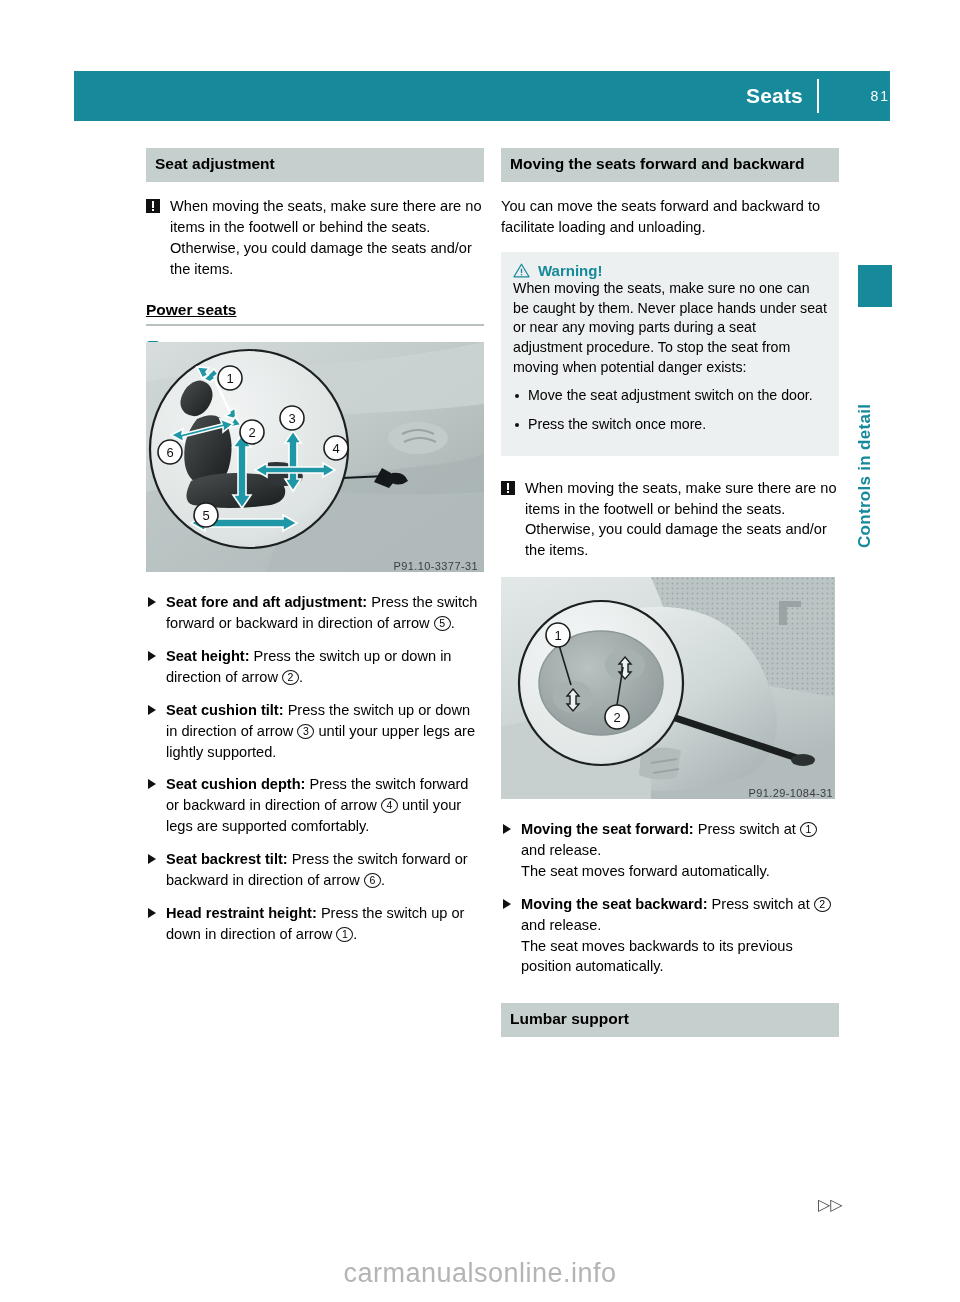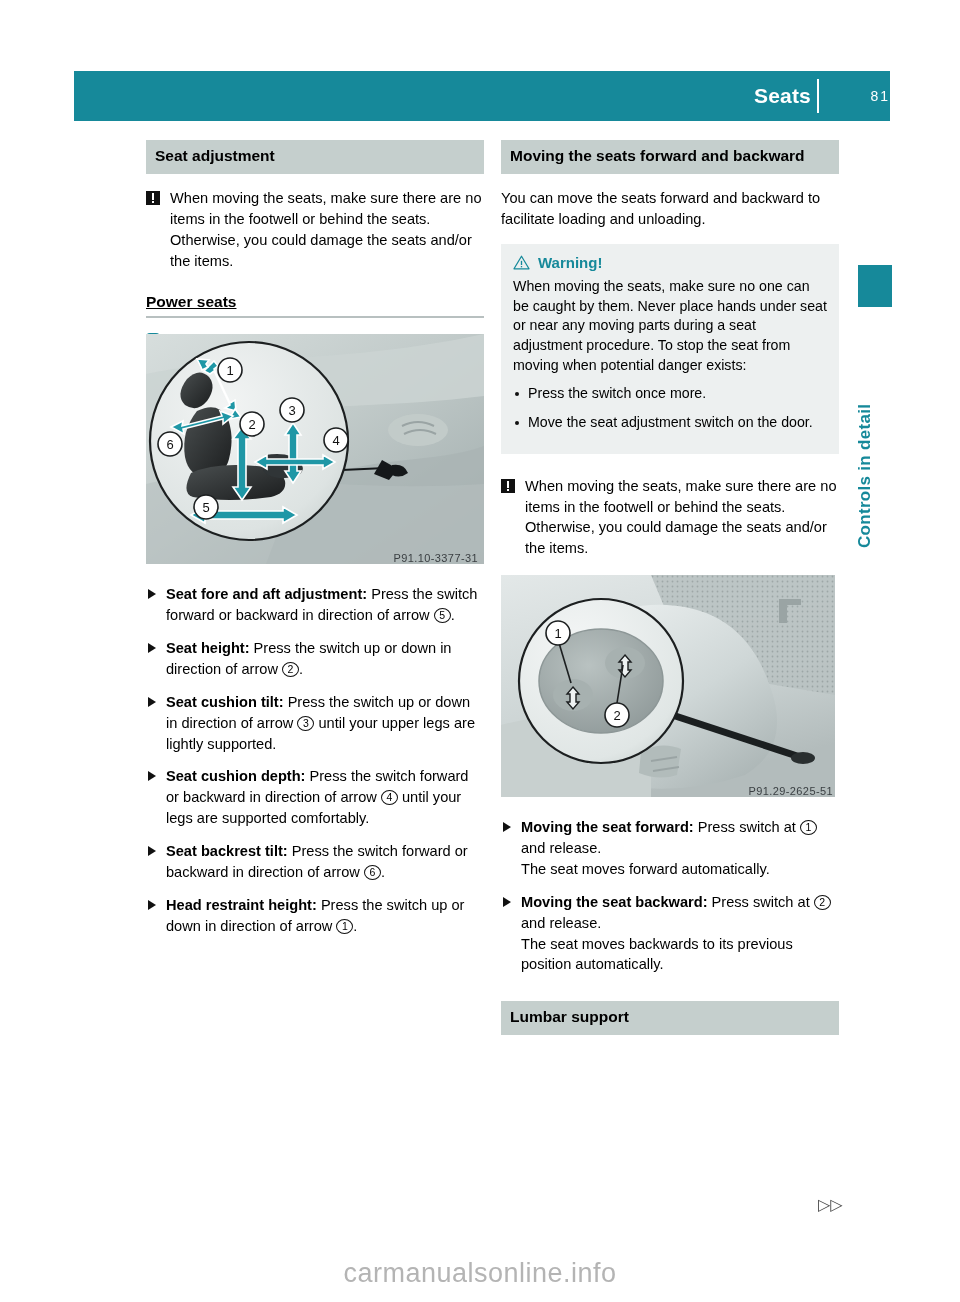--- a/index.html
+++ b/index.html
@@ -26,21 +26,21 @@
     background: #16899a;
     display: flex;
     align-items: center;
     justify-content: flex-end;
   }
   .header-title {
     font-size: 21px;
     font-weight: bold;
     color: #ffffff;
     letter-spacing: 0.2px;
-    padding-right: 6px;
+    padding-right: 14px;
     text-align: right;
   }
   .header-divider {
     width: 2px;
     height: 34px;
     background: #ffffff;
   }
   .header-page {
     font-size: 14px;
     color: #ffffff;
@@ -68,21 +68,21 @@
     font-size: 17px;
     font-weight: bold;
     writing-mode: vertical-rl;
     transform: rotate(180deg);
     letter-spacing: 0.3px;
   }
 
   
   .col {
     position: absolute;
-    top: 140px;
+    top: 148px;
     width: 338px;
   }
   .col-left  { left: 146px; }
   .col-right { left: 501px; }
 
   
   .section-band {
     background: #c5cfcd;
     padding: 6px 9px 7px 9px;
     font-size: 15.5px;
@@ -173,21 +173,20 @@
   
   .warnbox {
     background: #edf0f0;
     padding: 10px 12px 12px 12px;
     margin: 0 0 22px 0;
   }
   .warnbox-head {
     display: flex;
     align-items: center;
     gap: 8px;
-    margin-bottom: 6px;
   }
   .warn-tri {
     width: 17px;
     height: 15px;
     flex: none;
   }
   .warnbox-title {
     color: #16899a;
     font-weight: bold;
     font-size: 15px;
@@ -443,22 +442,22 @@
     <div class="warnbox-head">
       <svg class="warn-tri" viewBox="0 0 20 18">
         <path d="M10 1.5 L19 16.5 L1 16.5 Z" fill="none" stroke="#16899a" stroke-width="1.5" stroke-linejoin="round"></path>
         <rect x="9.2" y="7" width="1.6" height="5" fill="#16899a"></rect>
         <rect x="9.2" y="13.2" width="1.6" height="1.6" fill="#16899a"></rect>
       </svg>
       <span class="warnbox-title">Warning!</span>
     </div>
     <p>When moving the seats, make sure no one can be caught by them. Never place hands under seat or near any moving parts during a seat adjustment procedure. To stop the seat from moving when potential danger exists:</p>
     <ul>
+      <li>Move the seat adjustment switch on the door.</li>
       <li>Press the switch once more.</li>
-      <li>Move the seat adjustment switch on the door.</li>
     </ul>
   </div>
 
   <div class="notice">
     <span class="icon-slot"><span class="ico-exclaim"></span></span>
     <span>When moving the seats, make sure there are no items in the footwell or behind the seats. Otherwise, you could damage the seats and/or the items.</span>
   </div>
 
   <div class="figure">
     <svg width="334" height="222" viewBox="0 0 334 222">
@@ -515,21 +514,21 @@
 
       <g font-family="Liberation Sans, sans-serif" font-size="13" text-anchor="middle">
         <line x1="58" y1="68" x2="70" y2="108" stroke="#1c1f20" stroke-width="1.6"></line>
         <circle cx="57" cy="58" r="12" fill="#fff" stroke="#1c1f20" stroke-width="1.6"></circle>
           <text x="57" y="63" fill="#111">1</text>
         <line x1="122" y1="90" x2="116" y2="128" stroke="#1c1f20" stroke-width="1.6"></line>
         <circle cx="116" cy="140" r="12" fill="#fff" stroke="#1c1f20" stroke-width="1.6"></circle>
           <text x="116" y="145" fill="#111">2</text>
       </g>
     </svg>
-    <span class="cap">P91.29-2625-51</span>
+    <span class="cap">P91.29-1084-31</span>
   </div>
 
   <div class="steps">
     <div class="step">
       <span class="tri"></span>
       <b>Moving the seat forward:</b><span> Press switch at </span><span class="cnum">1</span><span> and release.</span><br>
       <span>The seat moves forward automatically.</span>
     </div>
 
     <div class="step">

